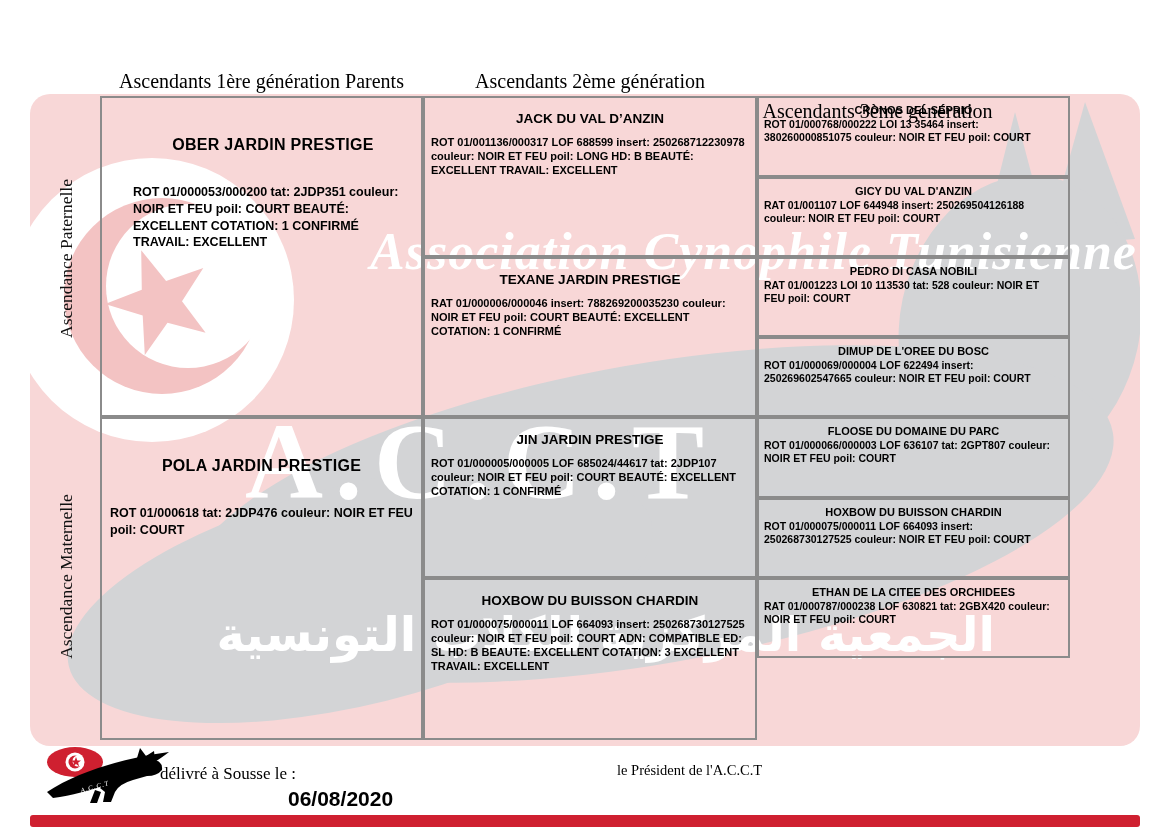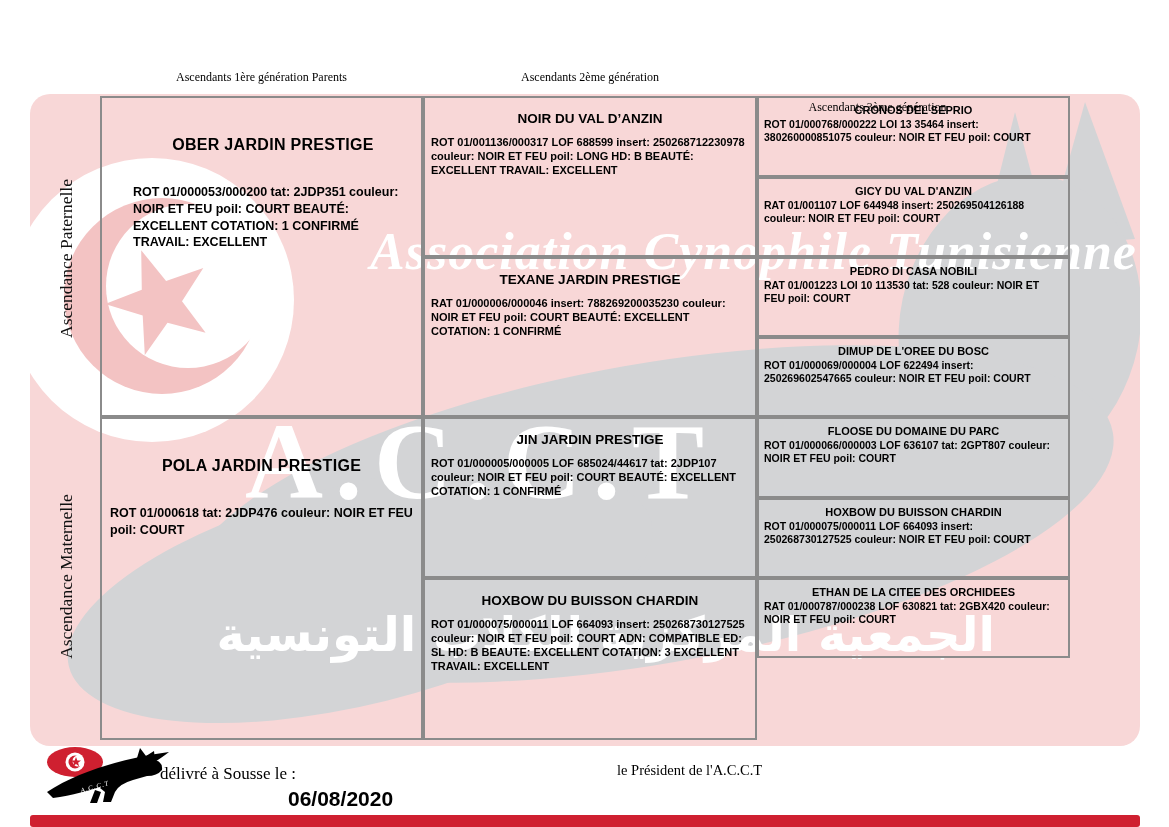--- a/index.html
+++ b/index.html
@@ -11,21 +11,21 @@
   .wm-svg{position:absolute;left:0;top:0;}
   .wm-text{position:absolute;color:#ffffff;white-space:nowrap;pointer-events:none;}
   #wm-assoc{left:340px;top:128px;font-family:"Liberation Serif",serif;font-style:italic;
             font-size:52px;font-weight:bold;letter-spacing:1px;}
   #wm-acct{left:215px;top:306px;font-family:"Liberation Serif",serif;font-size:108px;
            letter-spacing:12px;font-weight:bold;}
   #wm-arabic{left:65px;top:512px;width:900px;direction:rtl;text-align:right;
              font-family:"DejaVu Sans",sans-serif;font-size:48px;font-weight:bold;}
   
   .gen-header{position:absolute;top:70px;height:22px;text-align:center;
-              font-family:"Liberation Serif",serif;font-size:12px;color:#000;}
+              font-family:"Liberation Serif",serif;font-size:20px;color:#000;}
   
   .side-label{position:absolute;width:300px;text-align:center;
               font-family:"Liberation Serif",serif;font-size:17.5px;color:#111;
               transform:rotate(-90deg);}
   
   .pbox{position:absolute;border:2px solid #8b8b8b;background:transparent;box-sizing:border-box;
         color:#000;}
   .pname{font-weight:bold;text-align:center;}
   .pdet{font-weight:bold;text-align:left;}
   .g1 .pname{font-size:16px;padding-top:38px;letter-spacing:.3px;}
@@ -84,21 +84,21 @@
   <div class="pbox g1" style="left:100px;top:96px;width:323px;height:321px;padding-left:23px;">
     <div class="pname">OBER JARDIN PRESTIGE</div>
     <div class="pdet">ROT 01/000053/000200 tat: 2JDP351 couleur: NOIR ET FEU poil: COURT BEAUTÉ: EXCELLENT COTATION: 1 CONFIRMÉ TRAVAIL: EXCELLENT</div>
   </div>
   <div class="pbox g1" style="left:100px;top:417px;width:323px;height:323px;">
     <div class="pname">POLA JARDIN PRESTIGE</div>
     <div class="pdet">ROT 01/000618 tat: 2JDP476 couleur: NOIR ET FEU poil: COURT</div>
   </div>
 
   <div class="pbox g2" style="left:423px;top:96px;width:334px;height:161px;">
-    <div class="pname">NOIR DU VAL D’ANZIN</div>
+    <div class="pname">JACK DU VAL D’ANZIN</div>
     <div class="pdet">ROT 01/001136/000317 LOF 688599 insert: 250268712230978 couleur: NOIR ET FEU poil: LONG HD: B BEAUTÉ: EXCELLENT TRAVAIL: EXCELLENT</div>
   </div>
   <div class="pbox g2" style="left:423px;top:257px;width:334px;height:160px;">
     <div class="pname">TEXANE JARDIN PRESTIGE</div>
     <div class="pdet">RAT 01/000006/000046 insert: 788269200035230 couleur: NOIR ET FEU poil: COURT BEAUTÉ: EXCELLENT COTATION: 1 CONFIRMÉ</div>
   </div>
   <div class="pbox g2" style="left:423px;top:417px;width:334px;height:161px;">
     <div class="pname">JIN JARDIN PRESTIGE</div>
     <div class="pdet">ROT 01/000005/000005 LOF 685024/44617 tat: 2JDP107 couleur: NOIR ET FEU poil: COURT BEAUTÉ: EXCELLENT COTATION: 1 CONFIRMÉ</div>
   </div>

